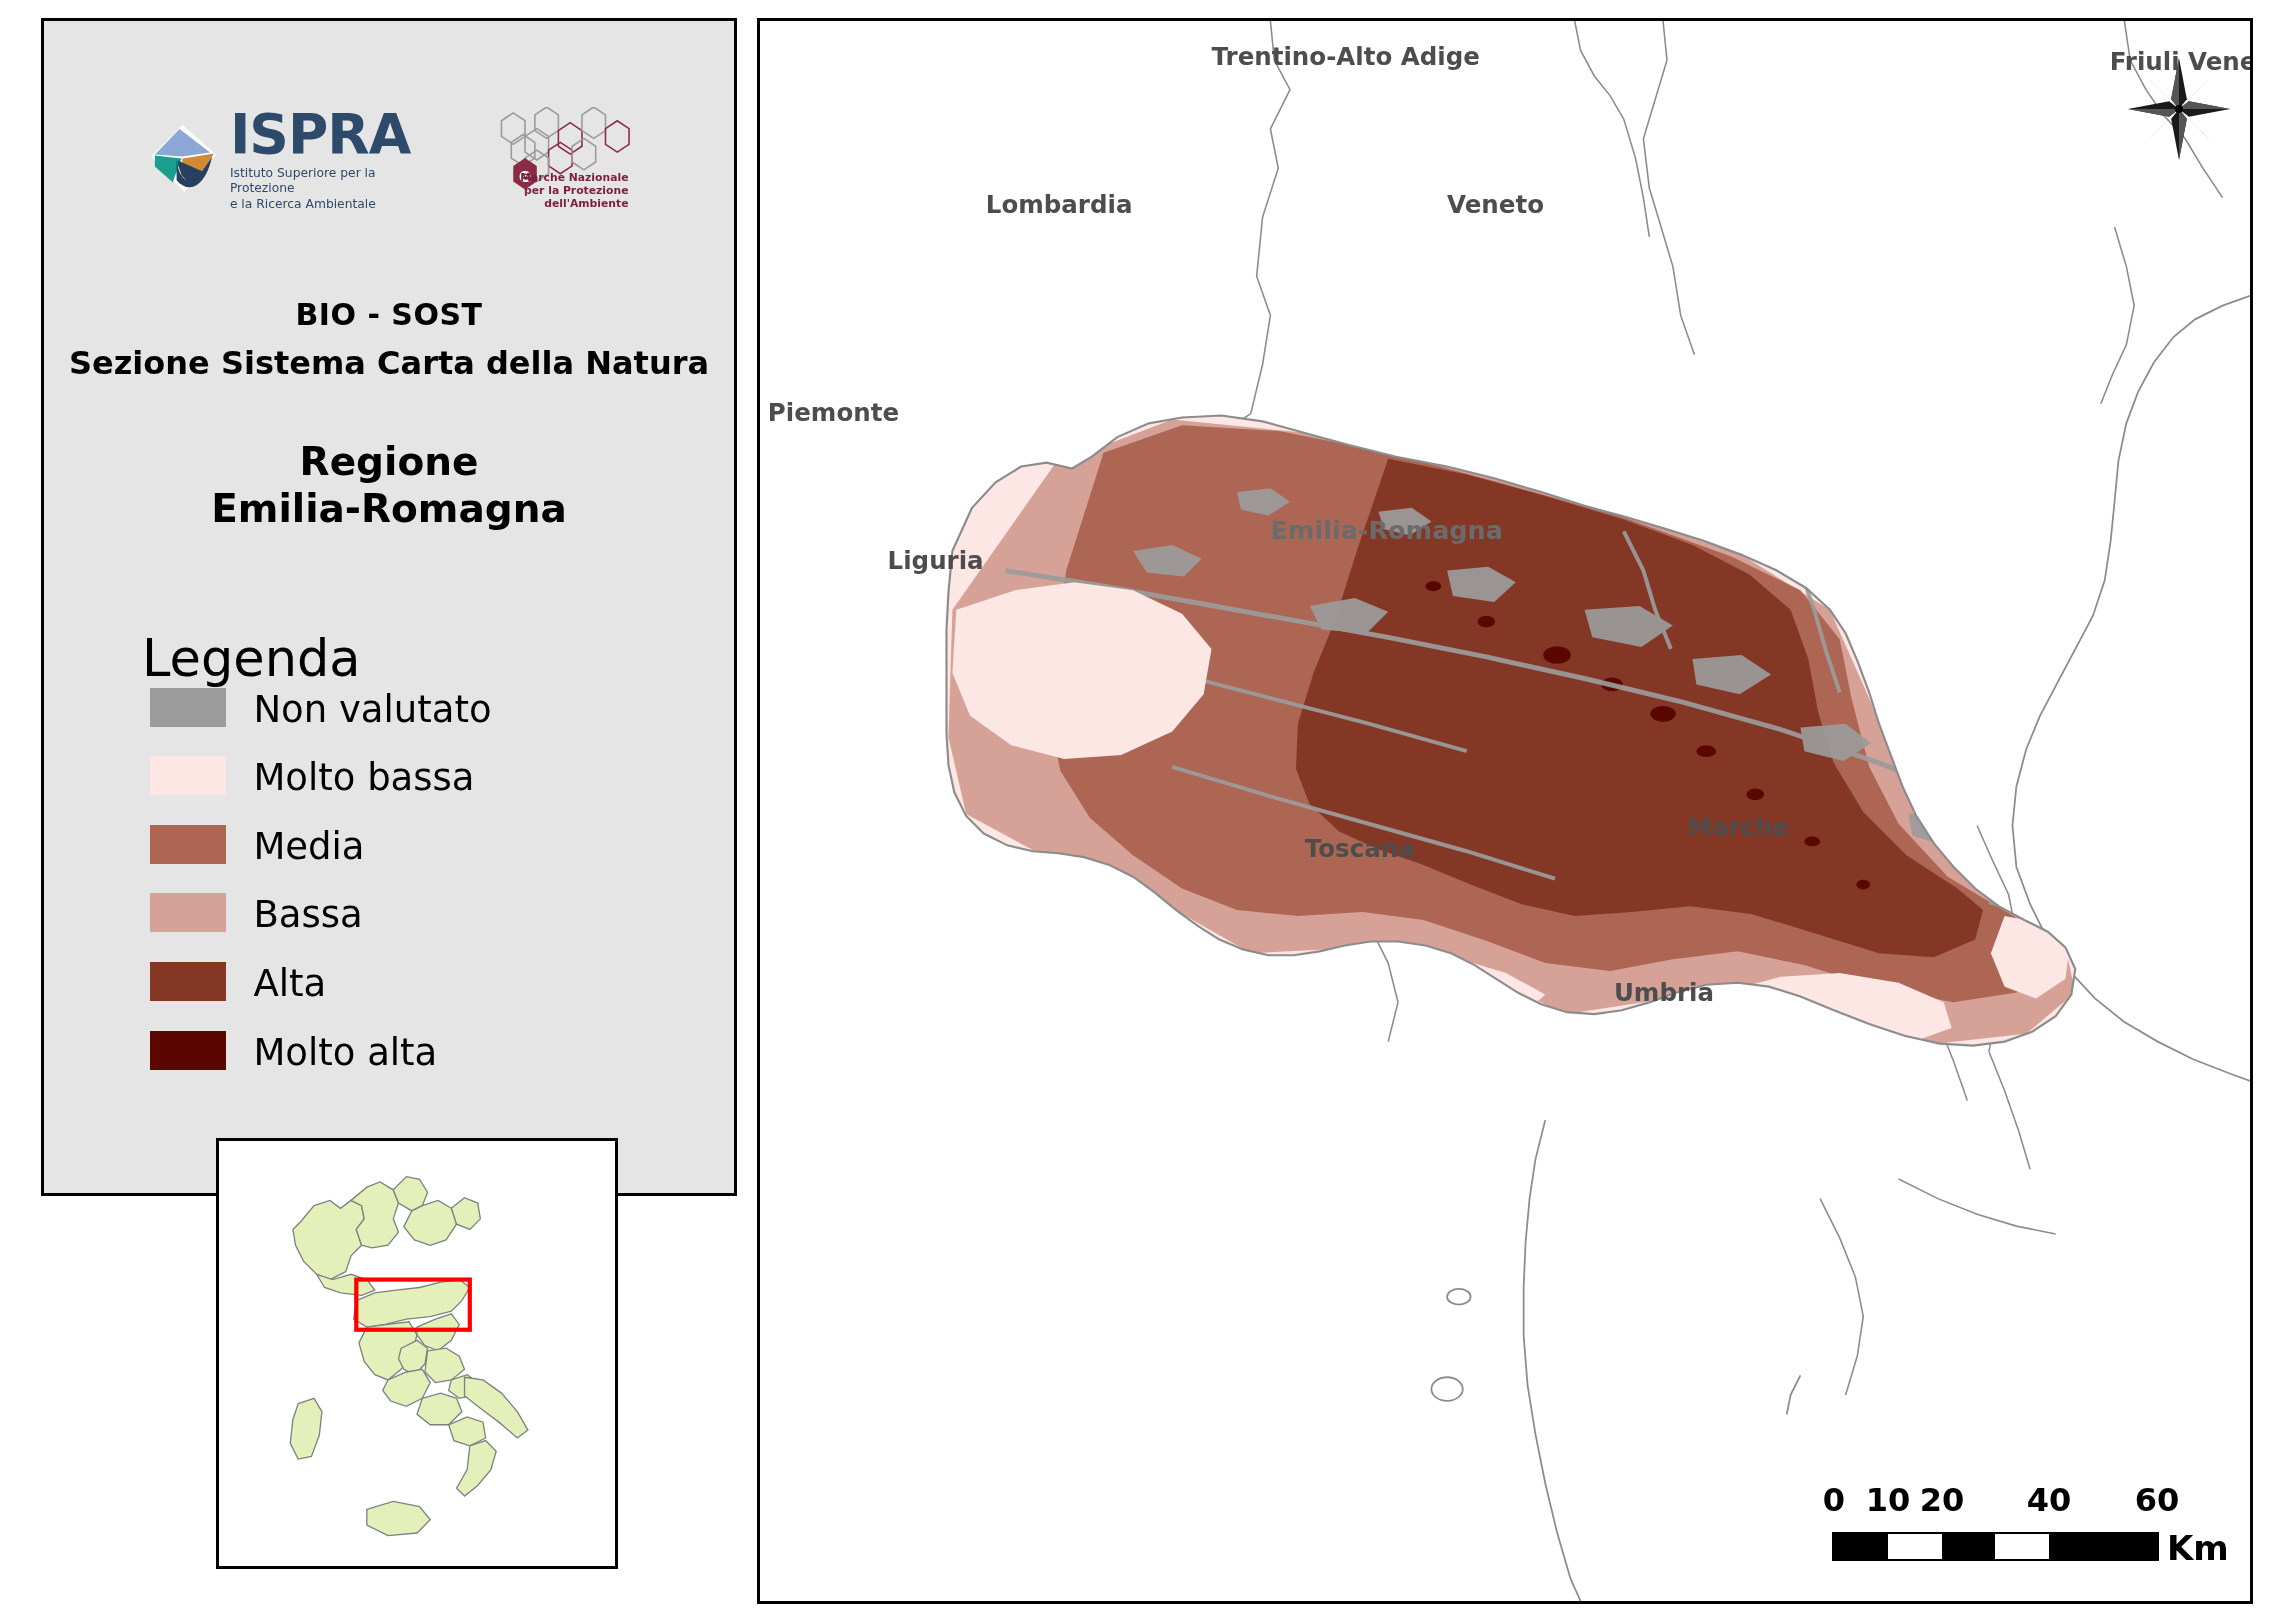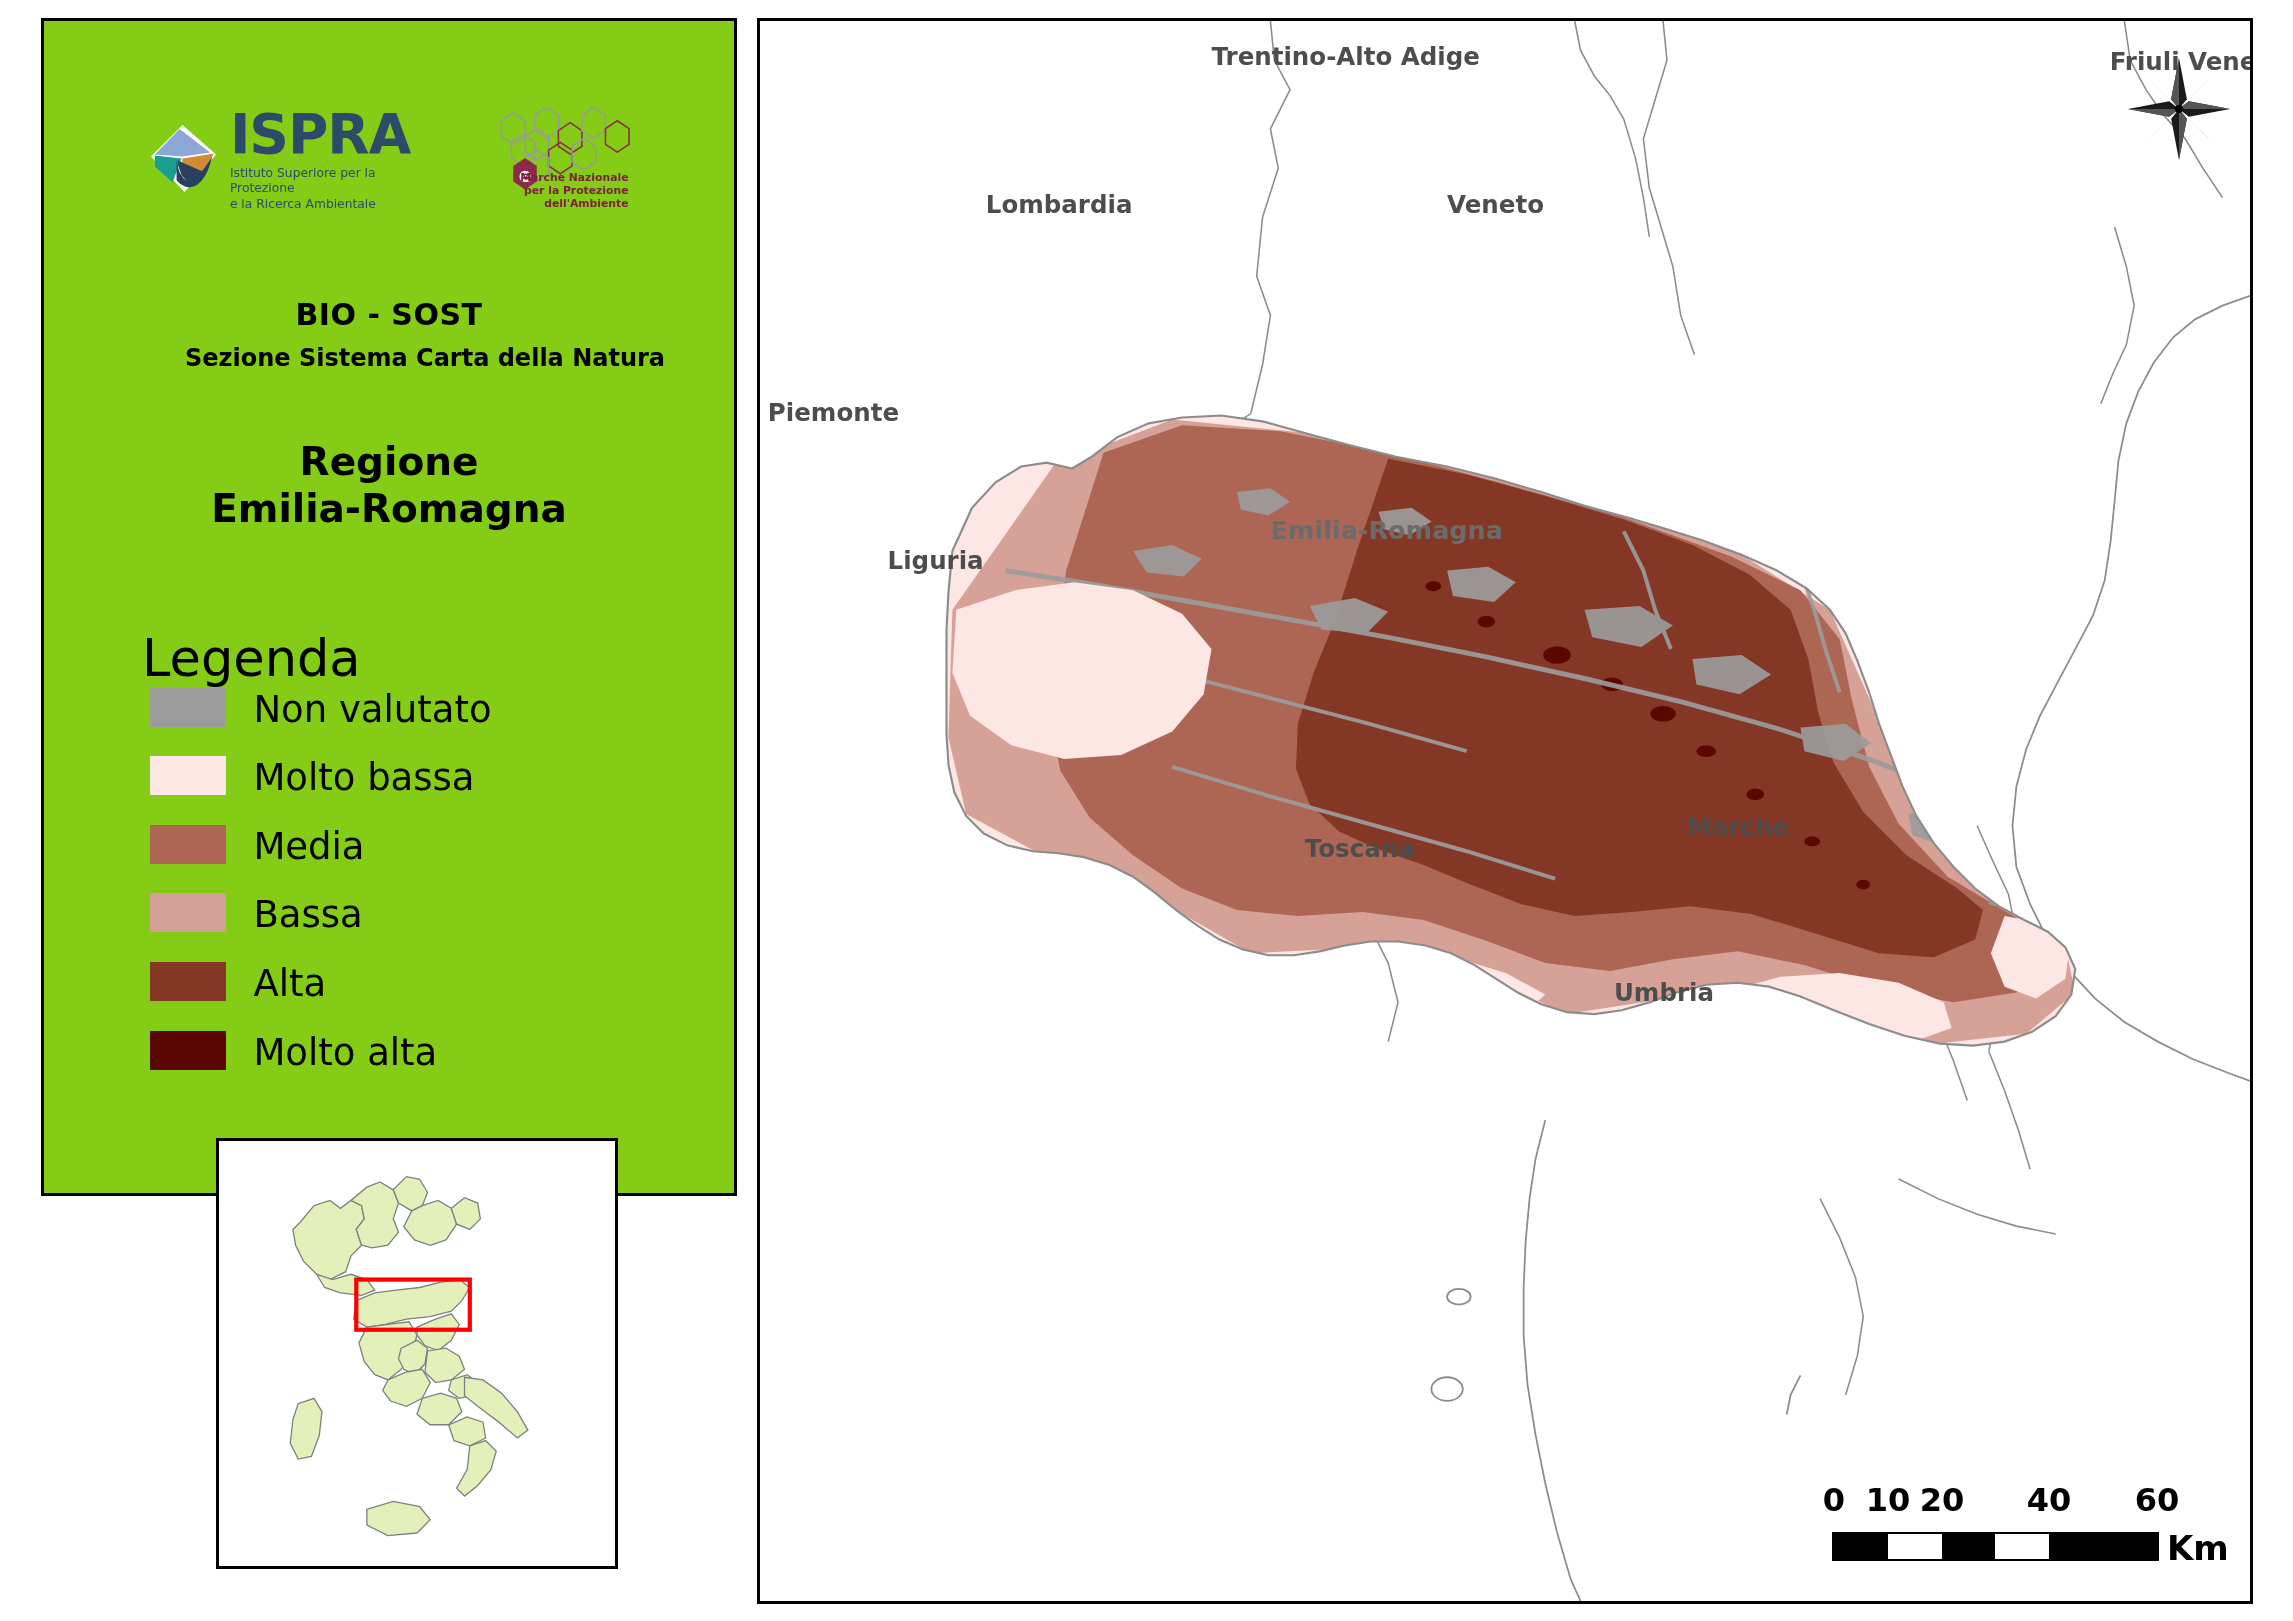--- a/index.html
+++ b/index.html
@@ -1,36 +1,36 @@
 <!DOCTYPE html>
 <html><head>
 <meta charset="utf-8">
 <style>
   html,body{margin:0;padding:0;background:#ffffff;}
   body{width:2294px;height:1621px;font-family:"DejaVu Sans","Liberation Sans",sans-serif;overflow:hidden;}
   .page{position:relative;width:2294px;height:1621px;background:#fff;}
 
   
-  .panel{position:absolute;border:3.9px solid #000;background:#84cc16;box-sizing:border-box;}
+  .panel{position:absolute;border:3.9px solid #000;background:#e5e5e5;box-sizing:border-box;}
   #left-panel{left:41px;top:17.6px;width:696px;height:1178px;}
   #map-panel{left:757px;top:17.6px;width:1496px;height:1586px;overflow:hidden;}
 
   
   .logo-row{position:absolute;left:0;top:80px;width:100%;height:118px;display:flex;align-items:center;justify-content:center;gap:33px;}
   .ispra-logo{display:flex;align-items:center;gap:9.8px;}
   .ispra-mark{width:73px;height:73px;position:relative;}
   .ispra-text{display:flex;flex-direction:column;line-height:1;}
   .ispra-word{font-size:55px;font-weight:bold;color:#2e4a6b;letter-spacing:-1px;font-family:"DejaVu Sans",sans-serif;}
   .ispra-sub{font-size:12.3px;color:#2e4a6b;line-height:1.25;margin-top:3.9px;max-width:211px;}
   .snpa-logo{width:157px;height:106px;position:relative;}
   .snpa-cap{position:absolute;left:17.6px;bottom:2px;font-size:10.8px;color:#7a1f3d;font-weight:bold;line-height:1.18;text-align:right;width:137px;}
 
   
   .proj-title{position:absolute;left:0;top:276px;width:100%;text-align:center;font-size:30px;font-weight:bold;color:#000;letter-spacing:0.5px;}
-  .proj-sub{position:absolute;left:0;top:323px;width:100%;text-align:center;font-size:24px;font-weight:bold;color:#000;padding-left:36px;}
+  .proj-sub{position:absolute;left:0;top:323px;width:100%;text-align:center;font-size:32px;font-weight:bold;color:#000;}
   .region-title{position:absolute;left:0;top:417px;width:100%;text-align:center;font-size:39px;font-weight:bold;color:#000;line-height:1.22;}
   .legend-title{position:absolute;left:98px;top:568px;font-size:51px;color:#000;font-weight:400;margin-top:40px;}
 
   
   .legend-list{position:absolute;left:106px;top:667px;width:549px;}
   .legend-item{display:flex;height:49px;margin-bottom:19.6px;}
   .sw{width:76px;height:39px;flex:0 0 76px;}
   .legend-label{margin-left:27.4px;font-size:37px;color:#000;white-space:nowrap;}
 
   

